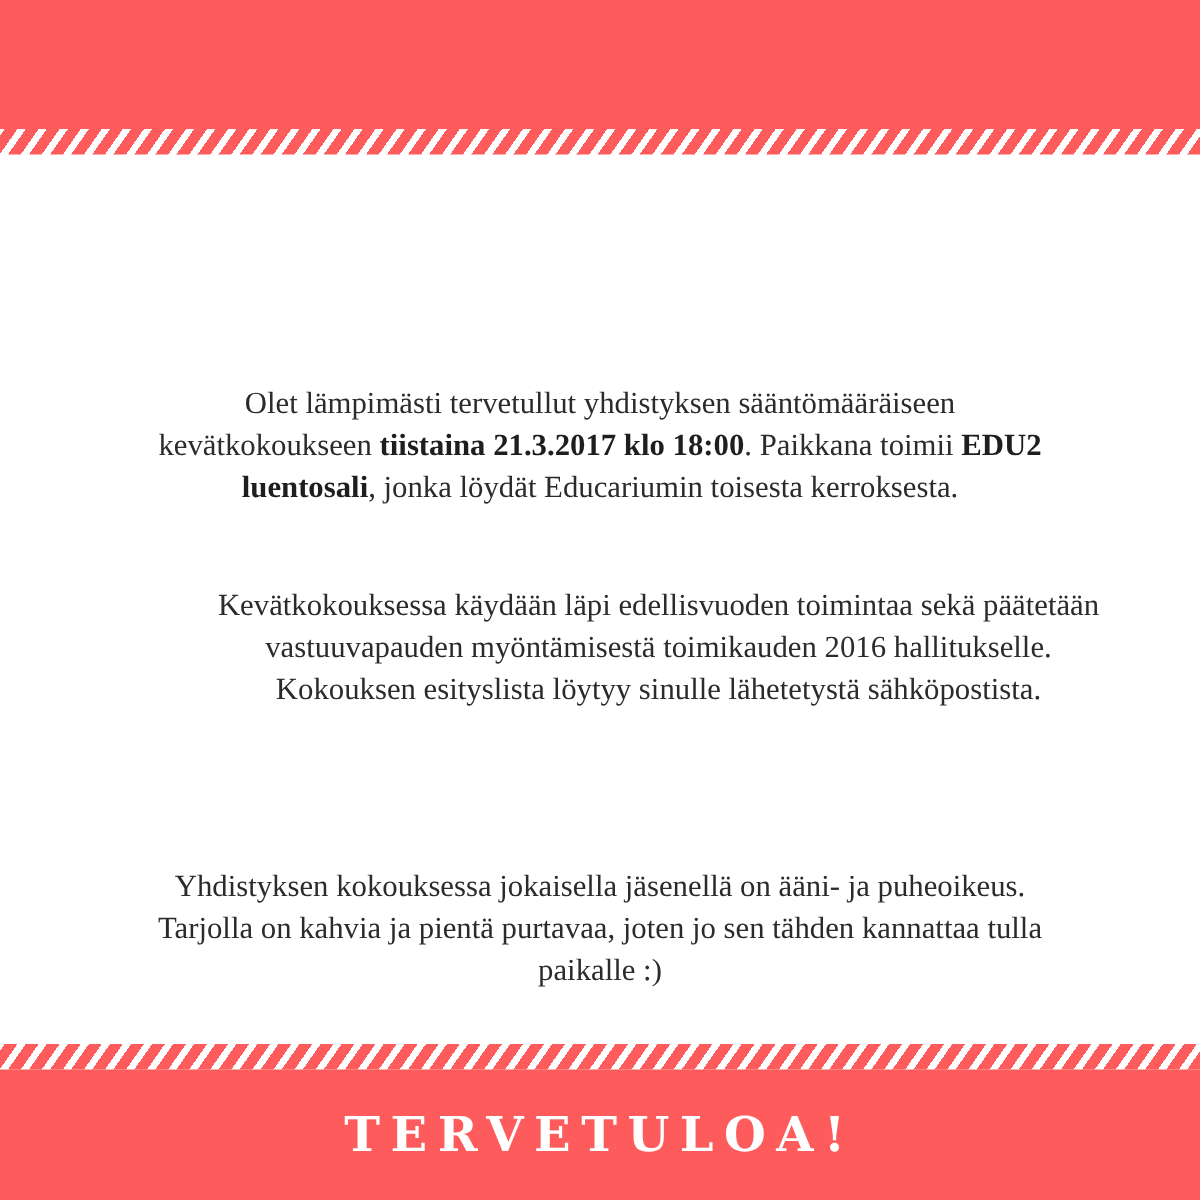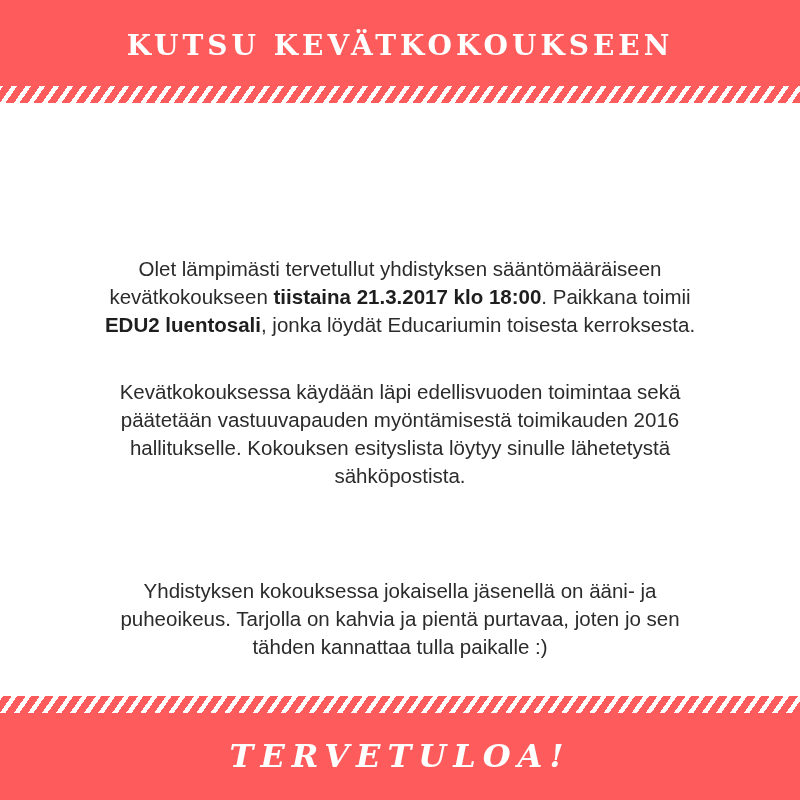--- a/index.html
+++ b/index.html
@@ -56,56 +56,54 @@
     .top-title {
       top: 28px;
       font-size: 28px;
       line-height: 36px;
     }
     .bottom-title {
       top: 736px;
       font-size: 32px;
       line-height: 40px;
       letter-spacing: 7px;
-      font-style: italic;
     }
     .greeting {
       position: absolute;
       left: 0; top: 163px;
       width: 800px;
       text-align: center;
       color: #fe5c5c;
       font-family: "DejaVu Serif", serif;
       font-weight: bold;
       font-size: 19px;
       line-height: 26px;
       letter-spacing: 3px;
     }
     .para {
       position: absolute;
       left: 100px;
       width: 600px;
       text-align: center;
       color: #2b2b2b;
-      font-family: Liberation Sans, sans-serif;
+      font-family: Liberation Serif, serif;
       font-size: 20.5px;
       line-height: 28px;
     }
     .para b { font-weight: bold; color: #1e1e1e; }
     .p1 { top: 255px; }
-    .p2 { top: 378px; }
+    .p2 { top: 390px; margin-left: 39px; }
     .p3 { top: 577px; }
   </style>
 </head>
 <body>
 
 <div class="page">
   <div class="top-band"></div>
   <div class="stripes top"></div>
-  <div class="banner-title top-title">KUTSU KEVÄTKOKOUKSEEN</div>
 
 
   <div class="para p1">
     <span>Olet lämpimästi tervetullut yhdistyksen sääntömääräiseen kevätkokoukseen </span><b>tiistaina 21.3.2017 klo 18:00</b><span>. Paikkana toimii </span><b>EDU2 luentosali</b><span>, jonka löydät Educariumin toisesta kerroksesta.</span>
   </div>
 
   <div class="para p2">Kevätkokouksessa käydään läpi edellisvuoden toimintaa sekä päätetään vastuuvapauden myöntämisestä toimikauden 2016 hallitukselle. Kokouksen esityslista löytyy sinulle lähetetystä sähköpostista.</div>
 
   <div class="para p3">Yhdistyksen kokouksessa jokaisella jäsenellä on ääni- ja puheoikeus. Tarjolla on kahvia ja pientä purtavaa, joten jo sen tähden kannattaa tulla paikalle :)</div>
 

